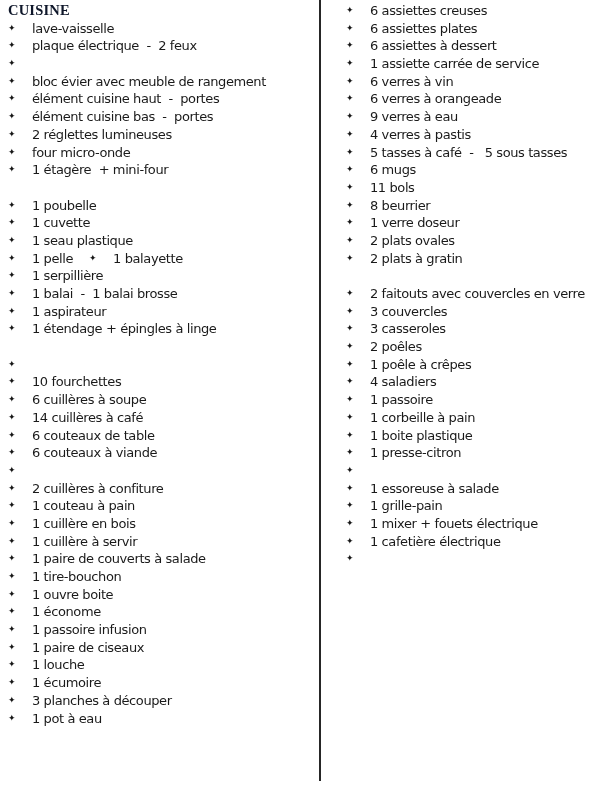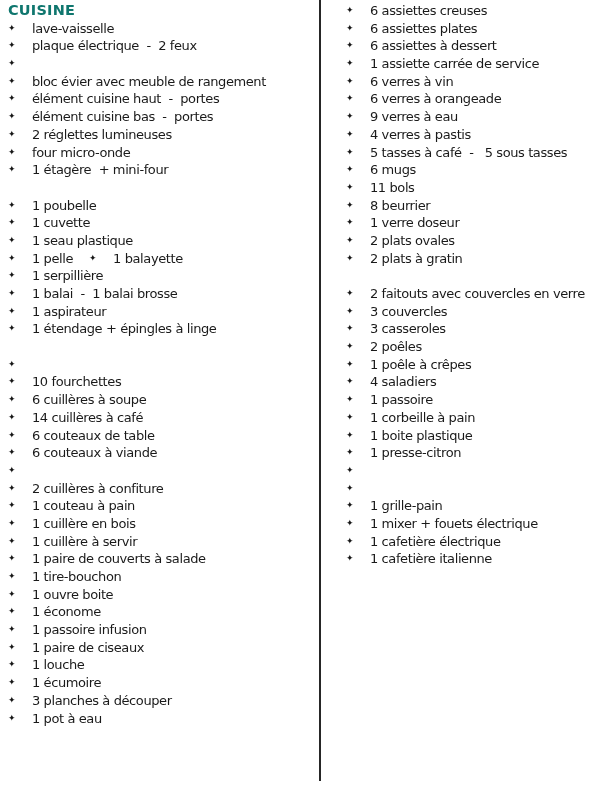--- a/index.html
+++ b/index.html
@@ -59,21 +59,21 @@
   }
   .bullet.mid { margin-left: 16px; }
   .txt { flex: none; }
 </style>
 </head>
 <body>
 
 <div class="page">
   <div class="divider"></div>
   <div class="col-left">
-    <div class="title" style="color: #0f766e;">CUISINE</div>
+    <div class="title" style="color: #0f172a; font-family: Liberation Serif, serif;">CUISINE</div>
     <div>
         <div class="group">
           <div class="row"><span class="bullet">✦</span><span class="txt">lave-vaisselle</span></div>
           <div class="row"><span class="bullet">✦</span><span class="txt">plaque électrique  -  2 feux</span></div>
           <div class="row"><span class="bullet">✦</span></div>
           <div class="row"><span class="bullet">✦</span><span class="txt">bloc évier avec meuble de rangement</span></div>
           <div class="row"><span class="bullet">✦</span><span class="txt">élément cuisine haut  -  portes</span></div>
           <div class="row"><span class="bullet">✦</span><span class="txt">élément cuisine bas  -  portes</span></div>
           <div class="row"><span class="bullet">✦</span><span class="txt">2 réglettes lumineuses</span></div>
           <div class="row"><span class="bullet">✦</span><span class="txt">four micro-onde</span></div>
@@ -138,21 +138,21 @@
           <div class="row"><span class="bullet">✦</span><span class="txt">3 couvercles</span></div>
           <div class="row"><span class="bullet">✦</span><span class="txt">3 casseroles</span></div>
           <div class="row"><span class="bullet">✦</span><span class="txt">2 poêles</span></div>
           <div class="row"><span class="bullet">✦</span><span class="txt">1 poêle à crêpes</span></div>
           <div class="row"><span class="bullet">✦</span><span class="txt">4 saladiers</span></div>
           <div class="row"><span class="bullet">✦</span><span class="txt">1 passoire</span></div>
           <div class="row"><span class="bullet">✦</span><span class="txt">1 corbeille à pain</span></div>
           <div class="row"><span class="bullet">✦</span><span class="txt">1 boite plastique</span></div>
           <div class="row"><span class="bullet">✦</span><span class="txt">1 presse-citron</span></div>
           <div class="row"><span class="bullet">✦</span></div>
-          <div class="row"><span class="bullet">✦</span></div>
+          <div class="row"><span class="bullet">✦</span><span class="txt">1 essoreuse à salade</span></div>
           <div class="row"><span class="bullet">✦</span><span class="txt">1 grille-pain</span></div>
           <div class="row"><span class="bullet">✦</span><span class="txt">1 mixer + fouets électrique</span></div>
           <div class="row"><span class="bullet">✦</span><span class="txt">1 cafetière électrique</span></div>
-          <div class="row"><span class="bullet">✦</span><span class="txt">1 cafetière italienne</span></div>
+          <div class="row"><span class="bullet">✦</span></div>
         </div>
       </div>
   </div>
 </div>
 
 </body></html>

